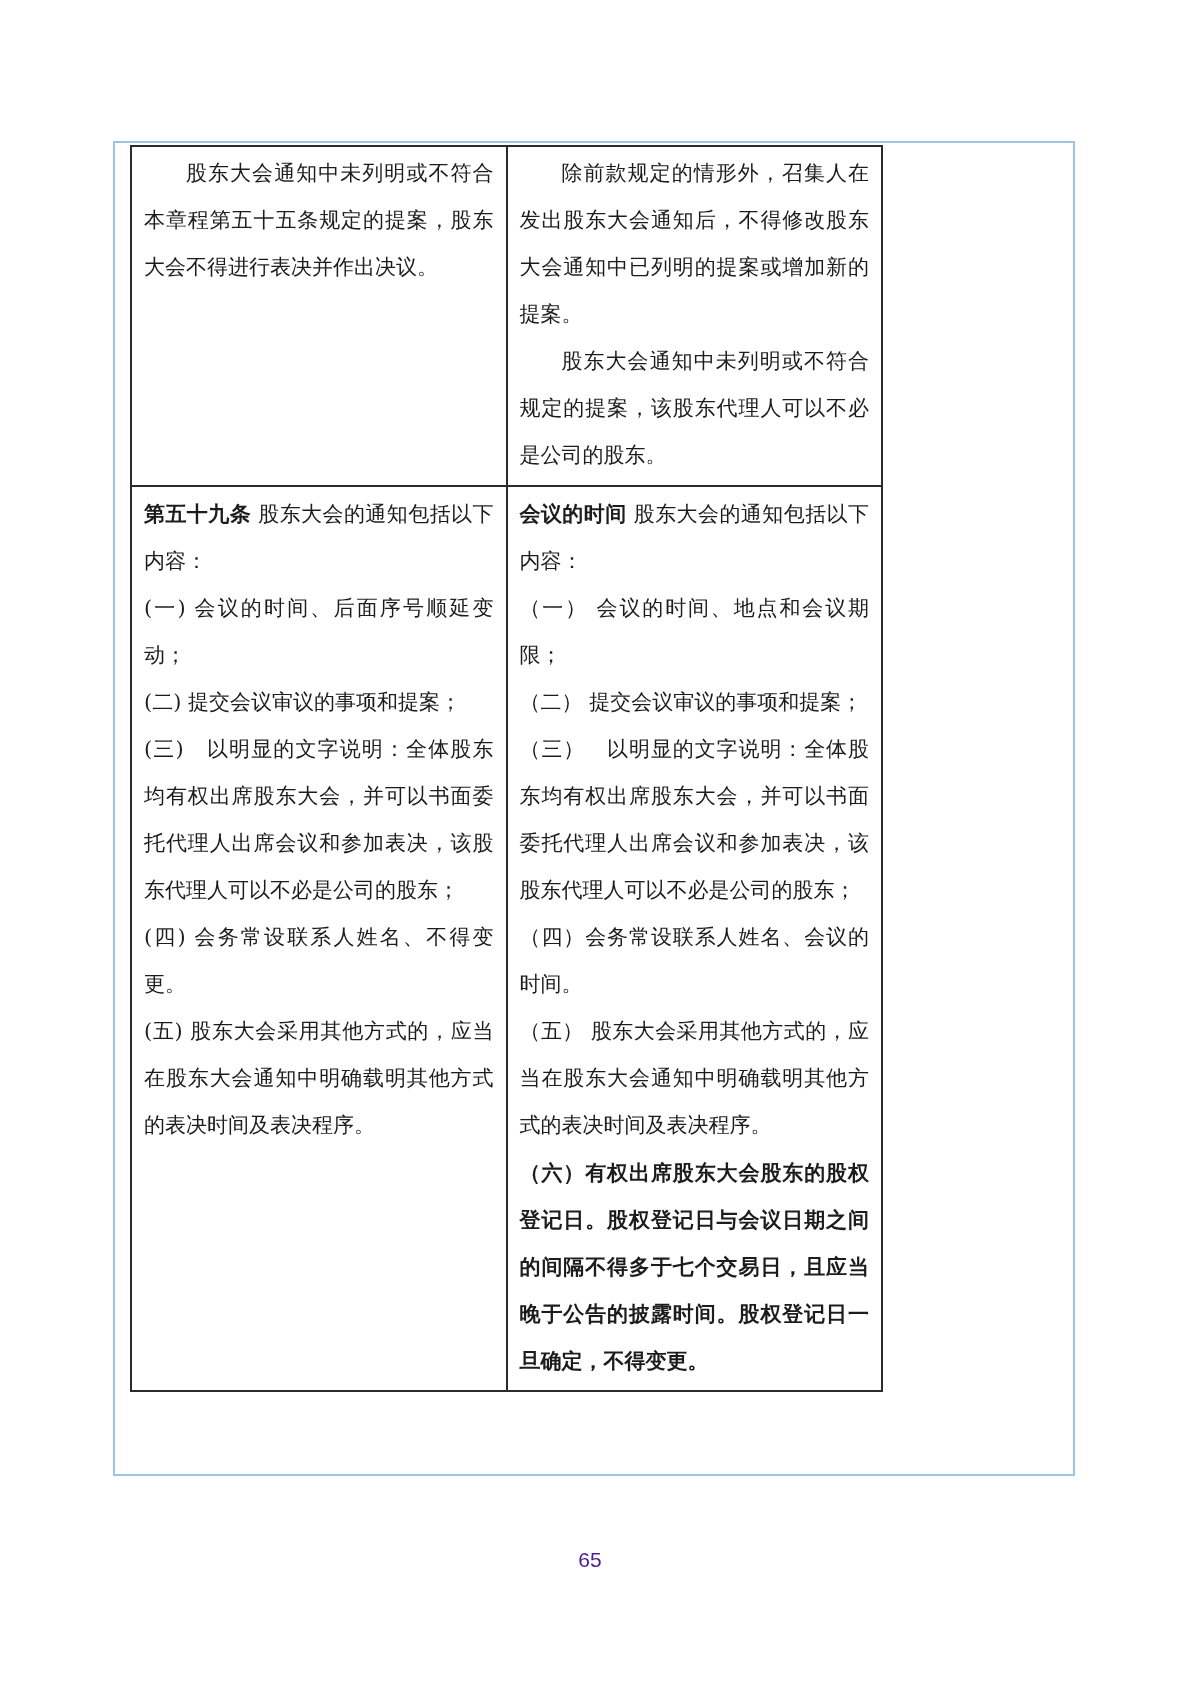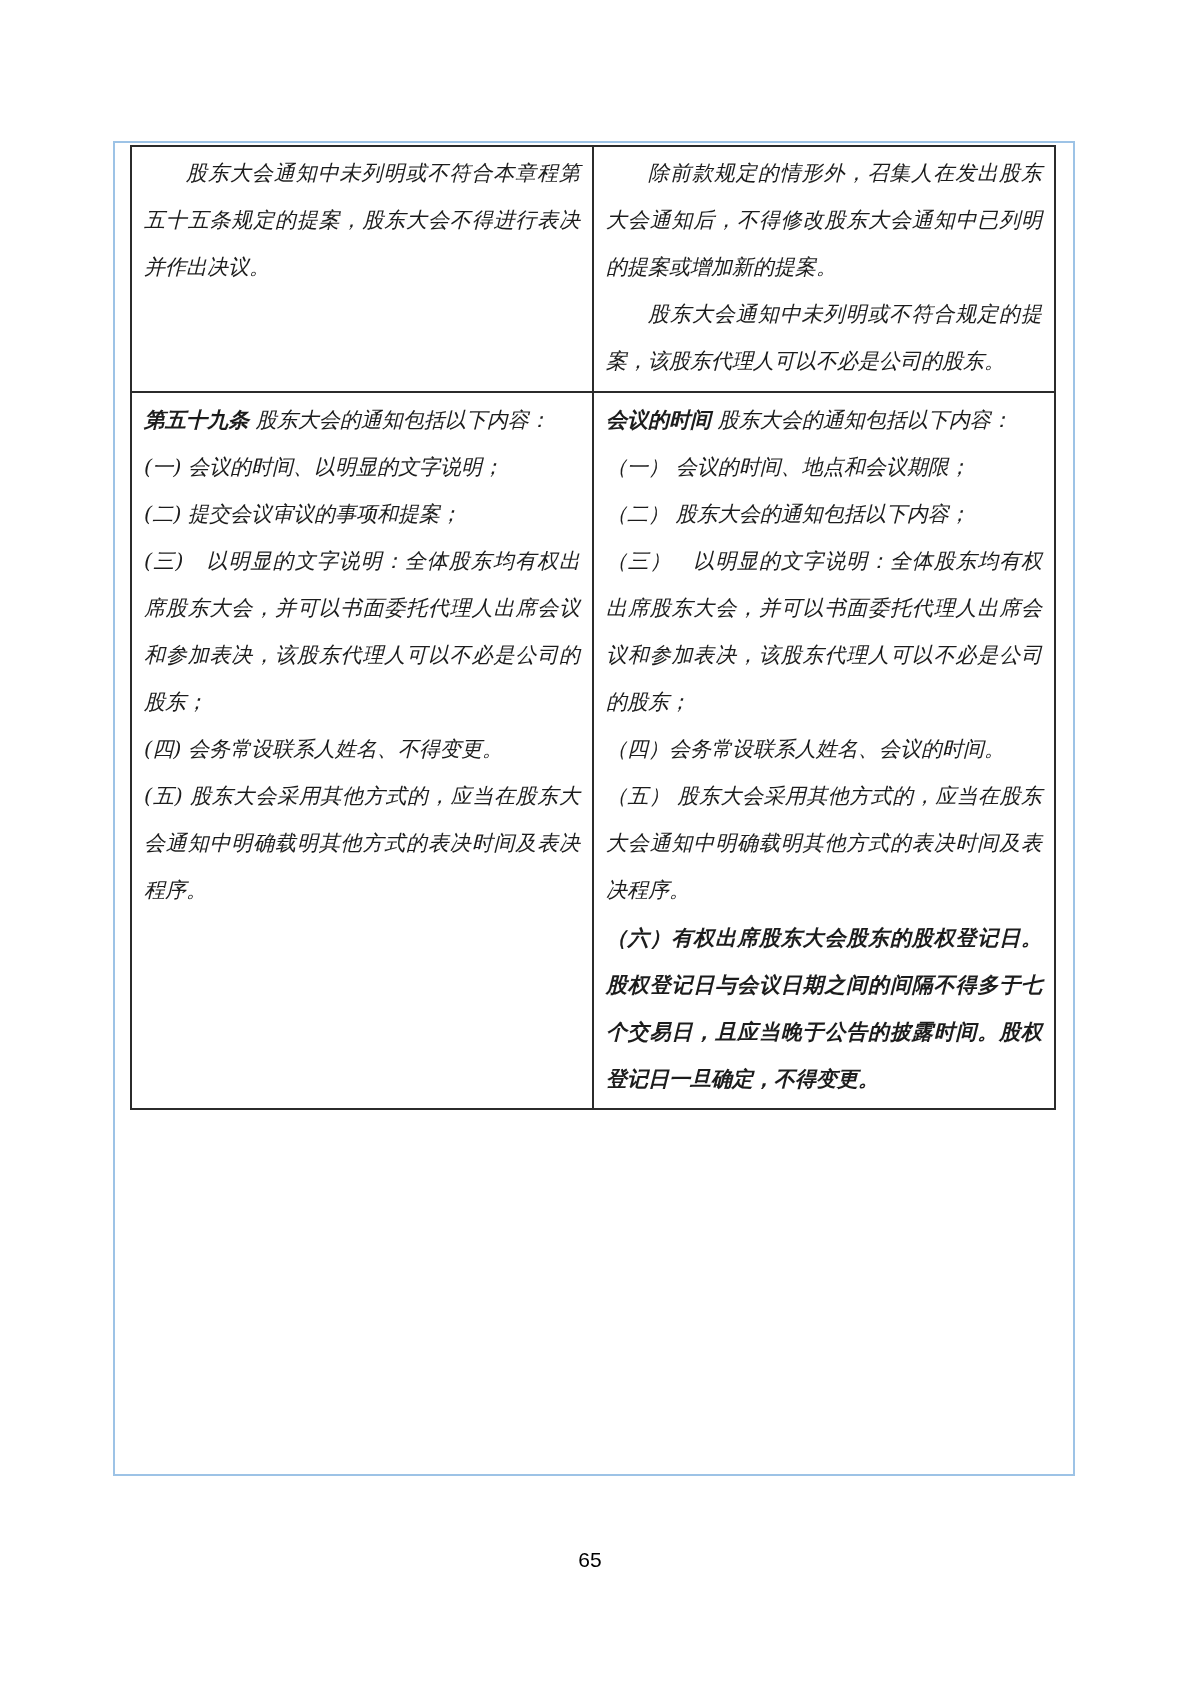--- a/index.html
+++ b/index.html
@@ -21,25 +21,24 @@
     width: 962px;
     height: 1335px;
     border: 2px solid #9DC3E6;
     box-sizing: border-box;
     background: #ffffff;
   }
   table.cmp {
     position: absolute;
     left: 15px;
     top: 2px;
-    width: 926px;
+    width: 753px;
     border-collapse: collapse;
     table-layout: fixed;
     background: #ffffff;
-    font-style: italic;
   }
   table.cmp td {
     width: 50%;
     border: 2px solid #2b2b2b;
     vertical-align: top;
     padding: 3px 12px 6px 12px;
     font-size: 21px;
     line-height: 47px;
     text-align: justify;
     box-sizing: border-box;
@@ -56,51 +55,51 @@
   table.cmp p.bold { font-weight: bold; }
   table.cmp b { font-weight: bold; margin-top: 43px; }
   .page-number {
     position: absolute;
     left: 0;
     top: 1548px;
     width: 1180px;
     text-align: center;
     font-family: "Liberation Sans", "DejaVu Sans", sans-serif;
     font-size: 21px;
-    color: #000000;
+    color: #4c1d95;
   }
 </style>
 </head>
 <body style="color: rgb(28, 28, 28);">
 
 <div class="outer-frame" style="border-color: rgb(157, 195, 230);">
   <table class="cmp">
     <tbody id="cmp-tbody">
         <tr>
           <td style="border-color: rgb(43, 43, 43);">
             <p class="indent">股东大会通知中未列明或不符合本章程第五十五条规定的提案，股东大会不得进行表决并作出决议。</p>
           </td>
           <td style="border-color: rgb(43, 43, 43); margin-left: 22px;">
             <p class="indent">除前款规定的情形外，召集人在发出股东大会通知后，不得修改股东大会通知中已列明的提案或增加新的提案。</p>
             <p class="indent">股东大会通知中未列明或不符合规定的提案，该股东代理人可以不必是公司的股东。</p>
           </td>
         </tr>
         <tr>
           <td style="border-color: rgb(43, 43, 43);">
             <p><b>第五十九条</b> 股东大会的通知包括以下内容：</p>
-            <p>(一) 会议的时间、以明显的文字说明；</p>
+            <p>(一) 会议的时间、后面序号顺延变动；</p>
             <p>(二) 提交会议审议的事项和提案；</p>
             <p>(三)　以明显的文字说明：全体股东均有权出席股东大会，并可以书面委托代理人出席会议和参加表决，该股东代理人可以不必是公司的股东；</p>
             <p>(四) 会务常设联系人姓名、不得变更。</p>
             <p>(五) 股东大会采用其他方式的，应当在股东大会通知中明确载明其他方式的表决时间及表决程序。</p>
           </td>
           <td style="border-color: rgb(43, 43, 43);">
             <p><b>会议的时间</b> 股东大会的通知包括以下内容：</p>
             <p>（一） 会议的时间、地点和会议期限；</p>
-            <p>（二） 股东大会的通知包括以下内容；</p>
+            <p>（二） 提交会议审议的事项和提案；</p>
             <p>（三）　以明显的文字说明：全体股东均有权出席股东大会，并可以书面委托代理人出席会议和参加表决，该股东代理人可以不必是公司的股东；</p>
             <p>（四）会务常设联系人姓名、会议的时间。</p>
             <p>（五） 股东大会采用其他方式的，应当在股东大会通知中明确载明其他方式的表决时间及表决程序。</p>
             <p class="bold">（六）有权出席股东大会股东的股权登记日。股权登记日与会议日期之间的间隔不得多于七个交易日，且应当晚于公告的披露时间。股权登记日一旦确定，不得变更。</p>
           </td>
         </tr>
       </tbody>
   </table>
 </div>
 

